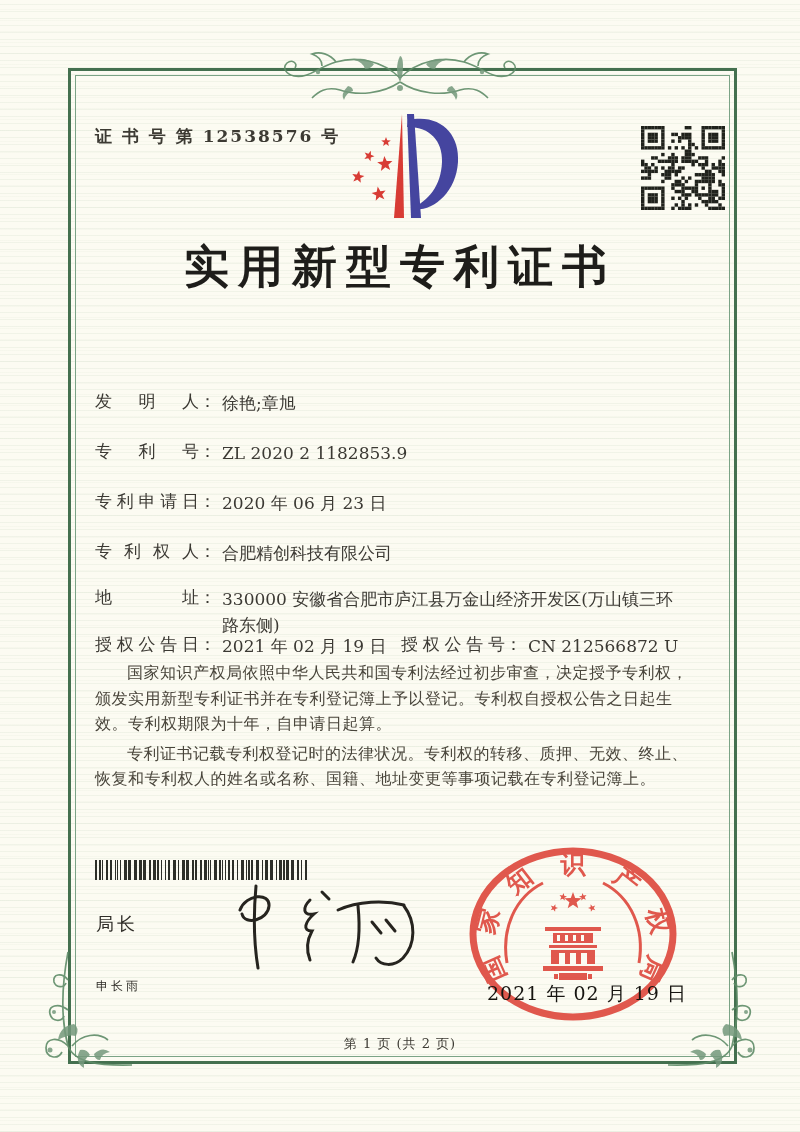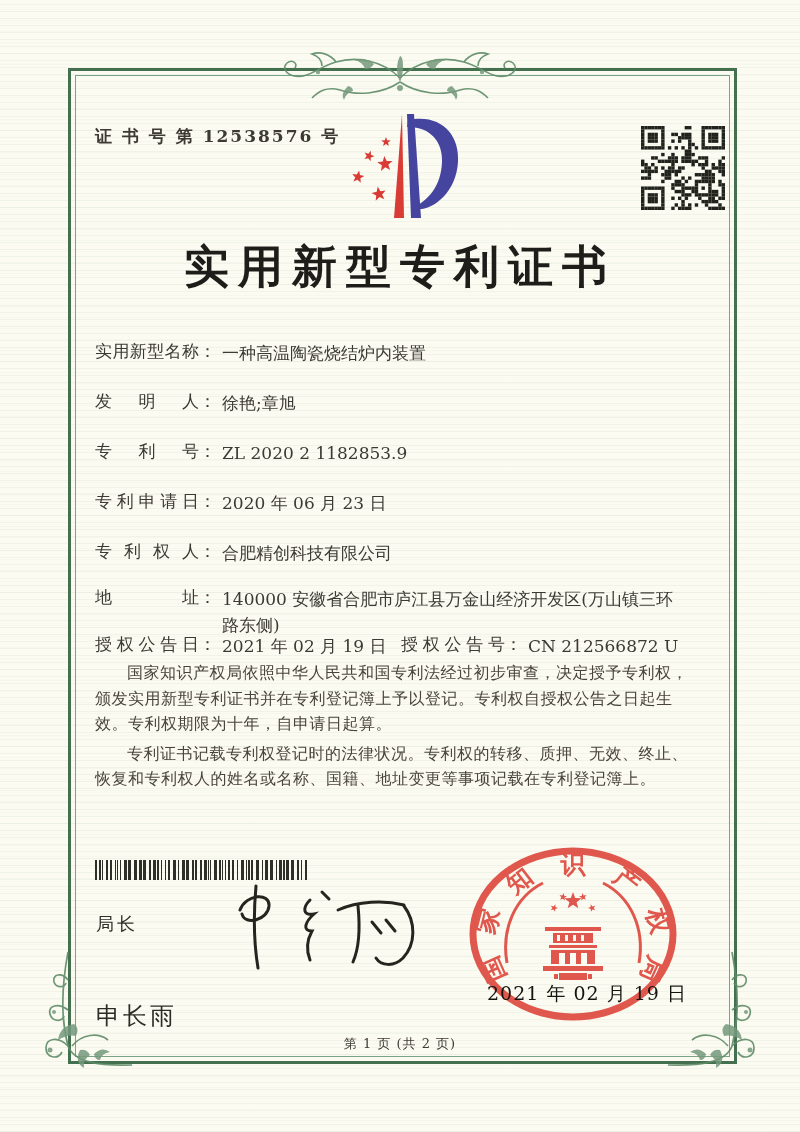--- a/index.html
+++ b/index.html
@@ -17,21 +17,21 @@
          letter-spacing:9px;color:#1e1d1a;}
   .row{left:95px;width:618px;height:30px;font-size:17px;color:#3b3933;}
   .lab{display:inline-block;width:104px;text-align:justify;text-align-last:justify;vertical-align:top;}
   .colon{display:inline-block;vertical-align:top;}
   .fv{display:inline-block;vertical-align:top;margin-left:6px;line-height:26px;}
   .fv.wrap{width:462px;}
   .pair2{position:absolute;left:306px;top:0;white-space:nowrap;}
   .paras{left:95px;top:660px;width:613px;font-size:16px;line-height:25.5px;color:#49453b;}
   .paras p{margin:0 16px 4px 0;text-indent:2em;letter-spacing:0.5px;}
   .sig-title{left:96px;top:912px;font-size:18px;letter-spacing:3px;color:#2e2c27;}
-  .sig-name{left:96px;top:1000px;font-size:24px;letter-spacing:3px;color:#2e2c27;text-align:center;}
+  .sig-name{left:96px;top:978px;font-size:12px;letter-spacing:3px;color:#2e2c27;text-align:center;}
   .seal-date{left:487px;top:981px;font-size:19px;letter-spacing:1px;color:#161410;z-index:6;}
   .page-info{left:0;top:1035px;width:100%;text-align:center;font-size:13px;color:#3c3a33;letter-spacing:1px;}
   .back-note{left:0;top:1091px;width:100%;text-align:center;font-size:15px;color:#46433a;letter-spacing:2px;}
   svg text{font-family:"DejaVu Serif","Liberation Serif",serif;}
 </style>
 </head>
 <body>
 
 <div class="page">
 
@@ -402,37 +402,34 @@
       <rect x="47.04" y="80.64" width="3.41" height="3.41" fill="#20221c"></rect>
       <rect x="67.20" y="80.64" width="3.41" height="3.41" fill="#20221c"></rect>
       <rect x="70.56" y="80.64" width="3.41" height="3.41" fill="#20221c"></rect>
       <rect x="73.92" y="80.64" width="3.41" height="3.41" fill="#20221c"></rect>
       <rect x="77.28" y="80.64" width="3.41" height="3.41" fill="#20221c"></rect>
       <rect x="80.64" y="80.64" width="3.41" height="3.41" fill="#20221c"></rect>
     </svg>
 
   <div class="abs title">实用新型专利证书</div>
 
-  <div class="abs row" style="top:340px">
-    <span class="lab">实用新型名称</span><span class="colon">：</span><span class="fv">一种高温陶瓷烧结炉内装置</span>
-  </div>
   <div class="abs row" style="top:390px">
     <span class="lab">发明人</span><span class="colon">：</span><span class="fv">徐艳;章旭</span>
   </div>
   <div class="abs row" style="top:440px">
     <span class="lab">专利号</span><span class="colon">：</span><span class="fv">ZL 2020 2 1182853.9</span>
   </div>
   <div class="abs row" style="top:490px">
     <span class="lab">专利申请日</span><span class="colon">：</span><span class="fv">2020 年 06 月 23 日</span>
   </div>
   <div class="abs row" style="top:540px">
     <span class="lab">专利权人</span><span class="colon">：</span><span class="fv">合肥精创科技有限公司</span>
   </div>
   <div class="abs row" style="top:586px;height:56px">
-    <span class="lab">地址</span><span class="colon">：</span><span class="fv wrap">140000 安徽省合肥市庐江县万金山经济开发区(万山镇三环路东侧)</span>
+    <span class="lab">地址</span><span class="colon">：</span><span class="fv wrap">330000 安徽省合肥市庐江县万金山经济开发区(万山镇三环路东侧)</span>
   </div>
   <div class="abs row" style="top:633px">
     <span class="lab">授权公告日</span><span class="colon">：</span><span class="fv">2021 年 02 月 19 日</span>
     <span class="pair2">
       <span class="lab">授权公告号</span><span class="colon">：</span><span class="fv">CN 212566872 U</span>
     </span>
   </div>
 
   <div class="abs paras">
     <p>国家知识产权局依照中华人民共和国专利法经过初步审查，决定授予专利权，颁发实用新型专利证书并在专利登记簿上予以登记。专利权自授权公告之日起生效。专利权期限为十年，自申请日起算。</p>

